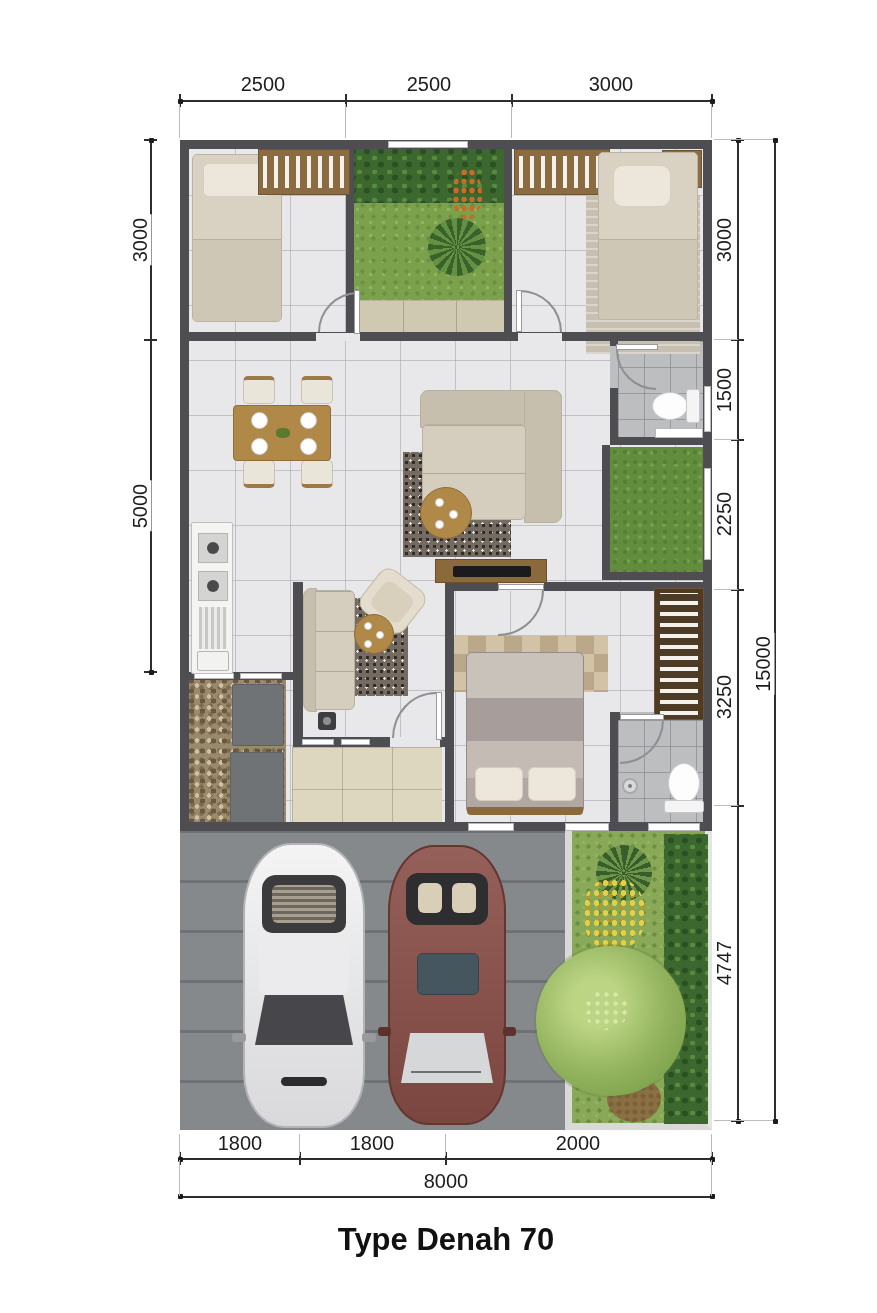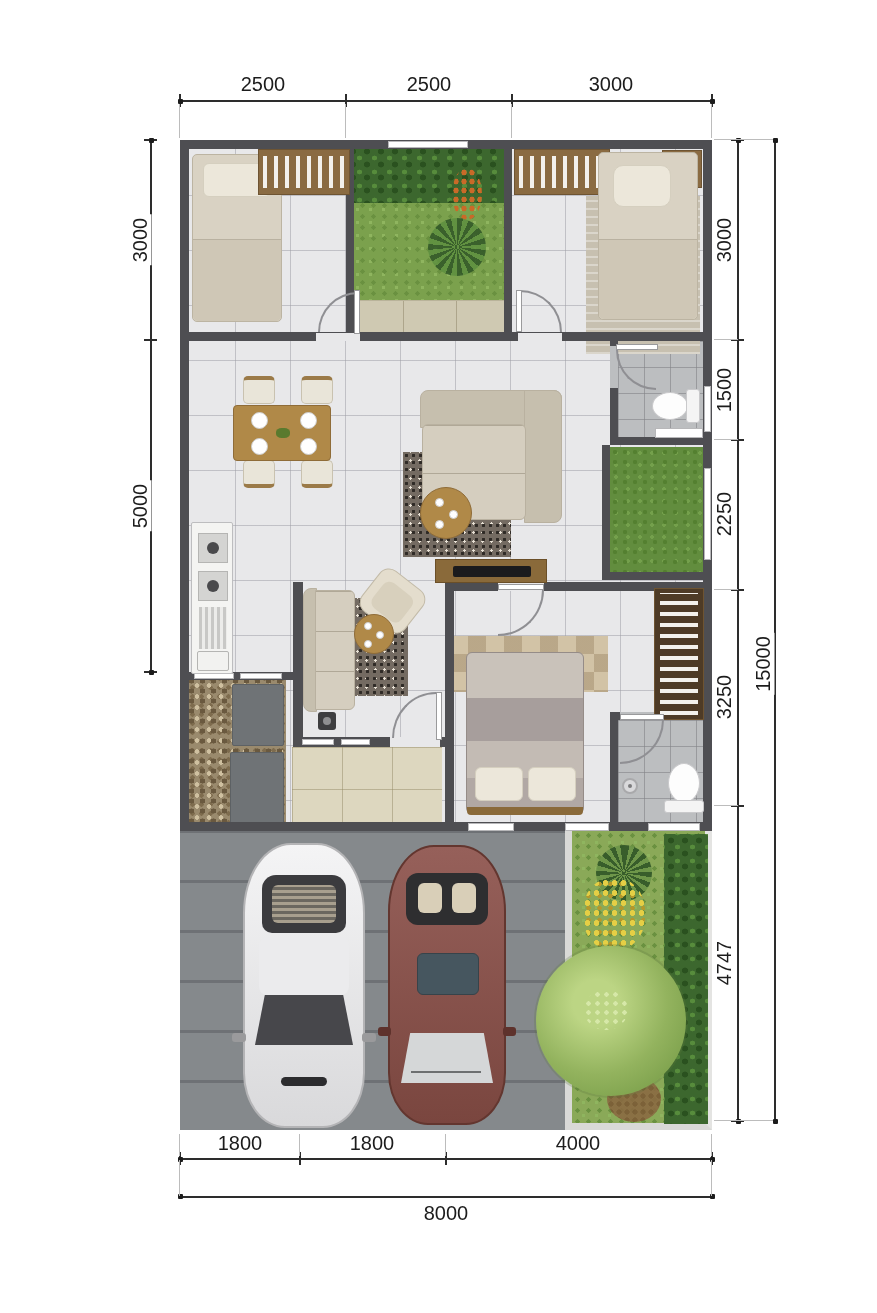--- a/index.html
+++ b/index.html
@@ -330,22 +330,23 @@
   <div class="dtick" style="left:445px;top:1152px;width:2px;height:13px;"></div>
   <div class="dtick" style="left:711px;top:1152px;width:2px;height:13px;"></div>
   <div class="ddot" style="left:178px;top:1157px;"></div>
   <div class="ddot" style="left:710px;top:1157px;"></div>
   <div class="dext" style="left:179px;top:1134px;width:1px;height:22px;"></div>
   <div class="dext" style="left:299px;top:1134px;width:1px;height:22px;"></div>
   <div class="dext" style="left:445px;top:1134px;width:1px;height:22px;"></div>
   <div class="dext" style="left:711px;top:1134px;width:1px;height:22px;"></div>
   <div class="dlabel" style="left:240px;top:1143px;">1800</div>
   <div class="dlabel" style="left:372px;top:1143px;">1800</div>
-  <div class="dlabel" style="left:578px;top:1143px;">4000</div>
+  <div class="dlabel" style="left:578px;top:1143px;">2000</div>
 
   <div class="dline" style="left:180px;top:1196px;width:533px;height:2px;"></div>
   <div class="ddot" style="left:178px;top:1194px;"></div>
   <div class="ddot" style="left:710px;top:1194px;"></div>
   <div class="dext" style="left:179px;top:1160px;width:1px;height:36px;"></div>
   <div class="dext" style="left:711px;top:1160px;width:1px;height:36px;"></div>
-  <div class="dlabel" style="left:446px;top:1181px;margin-top:32px;">8000</div>
-
+  <div class="dlabel" style="left:446px;top:1181px;">8000</div>
+
+  <div class="title" style="left:446px;top:1240px;">Type Denah 70</div>
 </div>
 
 </body></html>

